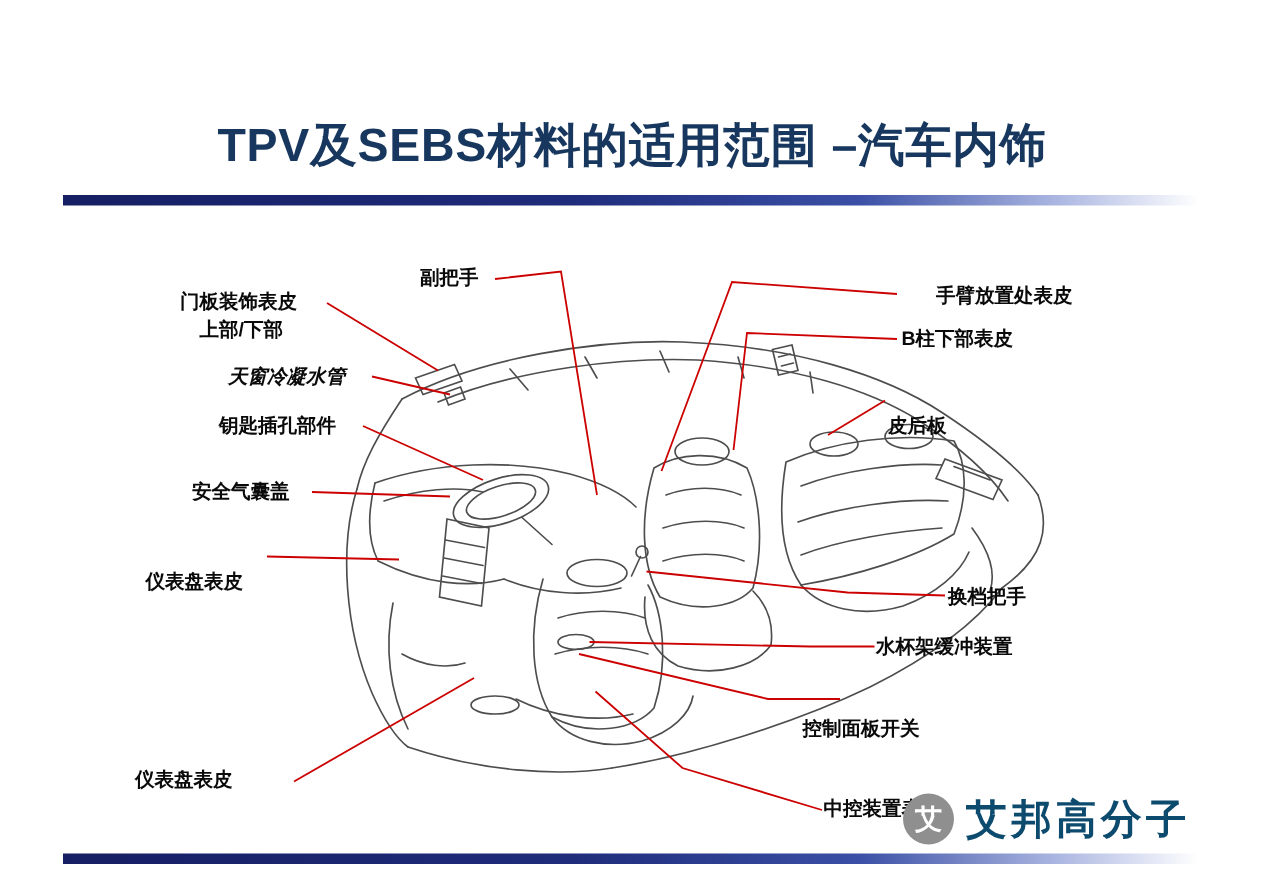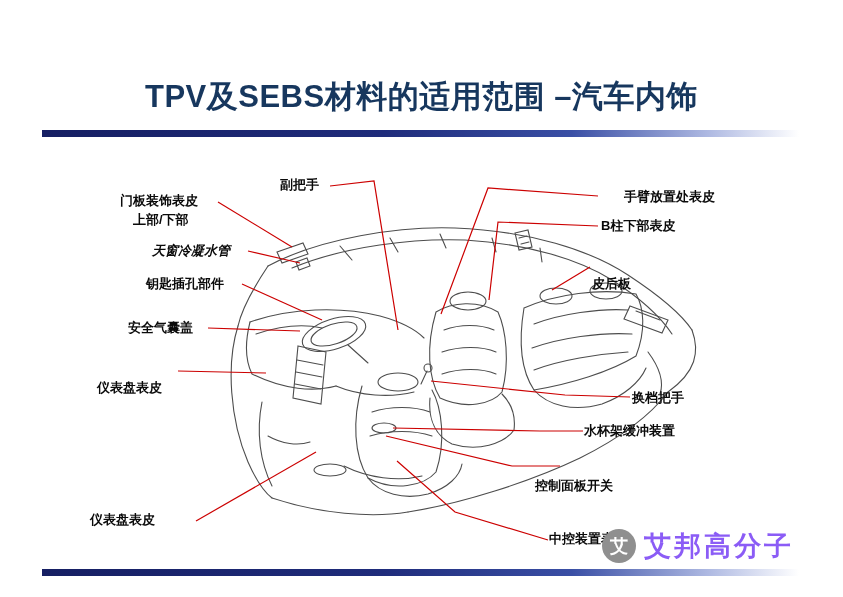--- a/index.html
+++ b/index.html
@@ -27,21 +27,21 @@
 
   .watermark{
     position:absolute;left:602px;top:528px;display:flex;align-items:center;gap:8px;
   }
   .watermark .logo{
     width:34px;height:34px;border-radius:50%;
     background:#8f8f8f;display:flex;align-items:center;justify-content:center;
     color:#ffffff;font-size:18px;font-weight:700;flex:0 0 auto;
   }
   .watermark .brand{
-    font-size:27px;font-weight:700;color:#8b5cf6;letter-spacing:3px;
+    font-size:27px;font-weight:700;color:#0c4a6e;letter-spacing:3px;
   }
 </style>
 </head>
 <body>
 
 <div class="slide">
 
   <div class="title">TPV及SEBS材料的适用范围 –汽车内饰</div>
   <div class="divider-bar divider-top"></div>
   <div class="divider-bar divider-bottom"></div>

